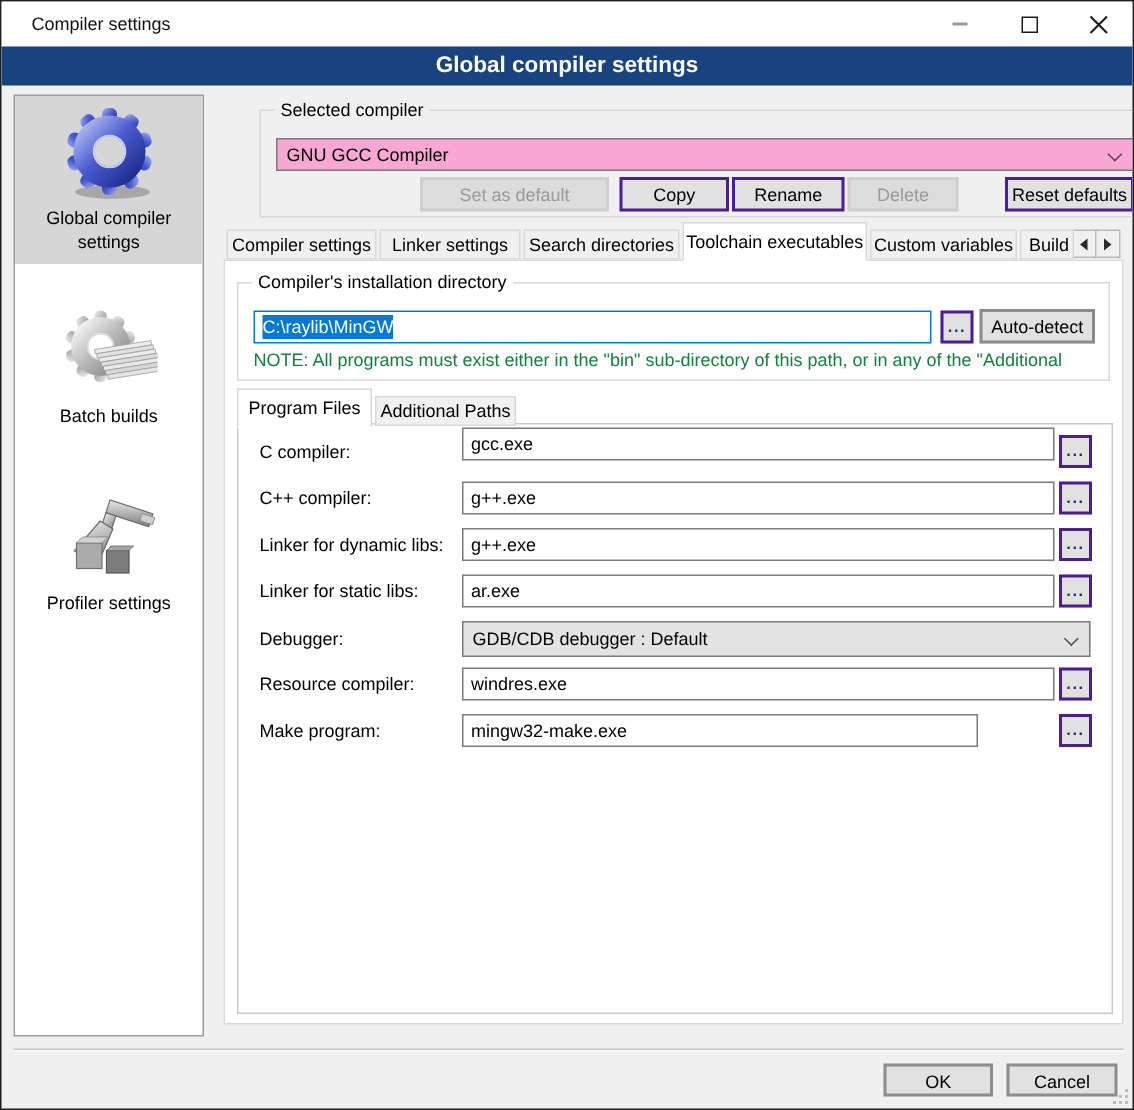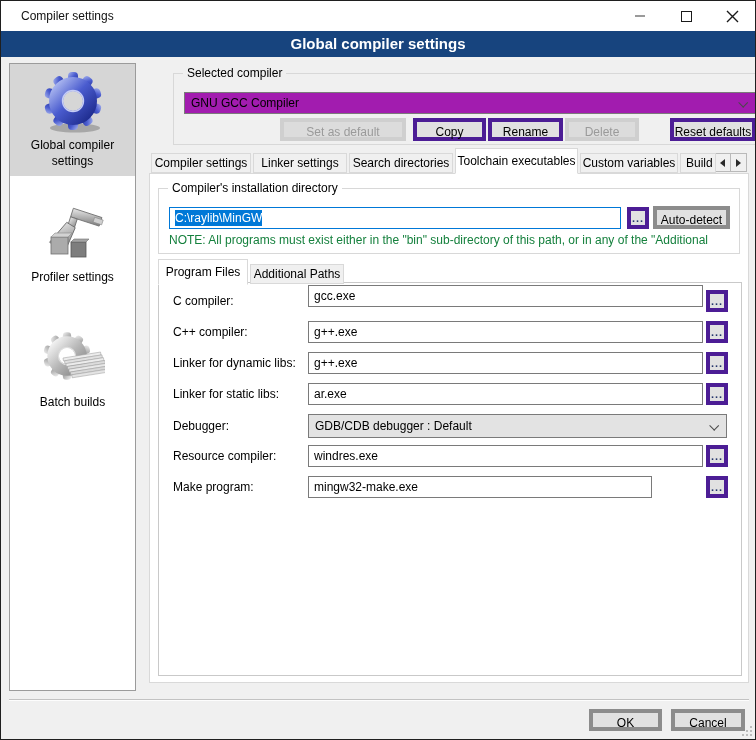--- a/index.html
+++ b/index.html
@@ -28,28 +28,28 @@
   .side-item + .side-item { margin-top:20px; }
   .side-item:last-child { margin-top:28px; }
   .side-icon { display:block; margin:2px auto 3px; width:64px; height:64px; }
   .side-label { font-size:12px; line-height:1.3; }
   
   .main { position:absolute; left:148px; top:62px; width:600px; height:628px; }
   .groupbox { position:absolute; border:1px solid #d8d8d8; }
   .gb-legend { position:absolute; top:-8px; left:9px; padding:0 4px; background:#f0f0f0; }
   .gb-white .gb-legend { background:#fff; }
   
-  .combo { position:absolute; background:#a21caf; border:1px solid #7a7a7a; height:22px;
+  .combo { position:absolute; background:#f9a8d4; border:1px solid #7a7a7a; height:22px;
            display:flex; align-items:center; padding:0 22px 0 6px; cursor:default; }
   .combo.gray { background:#e3e3e3; }
   .chev { position:absolute; right:9px; top:7px; width:7px; height:7px;
           border-right:1.6px solid #4a4a4a; border-bottom:1.6px solid #4a4a4a;
           transform:rotate(45deg) translateY(-1px); }
   
-  .btn { position:absolute; background:#e1e1e1; border:4px solid #4c1d95; height:23px;
+  .btn { position:absolute; background:#e1e1e1; border:2px solid #4c1d95; height:23px;
          font-size:12px; font-family:inherit; text-align:center; line-height:21px; cursor:default; }
   .btn.disabled { background:#dcdcdc; border-color:#cfcfcf; color:#9a9a9a; }
   .btn.soft { border-color:#8c8c8c; }
   .btn.browse { width:22px; height:22px; line-height:14px; color:#24356b; font-weight:bold;
                 letter-spacing:1px; font-size:11px; }
   
   .tab { position:absolute; top:2px; height:20px; background:#f0f0f0; border:1px solid #d9d9d9;
          text-align:center; line-height:19px; white-space:nowrap; overflow:hidden; z-index:1; cursor:default; }
   .tab.active { top:-3px; height:26px; background:#fff; border-bottom:1px solid #fff;
                 line-height:24px; z-index:3; }
@@ -126,44 +126,20 @@
           <circle r="17" fill="none" stroke="url(#bg1)" stroke-width="14"></circle>
           <circle r="10.5" fill="none" stroke="#c6cdf6" stroke-width="1.4"></circle>
         </g>
       </svg>
       <div class="side-label">Global compiler settings</div>
     </div>
 
     <div class="side-item">
       <svg class="side-icon" viewBox="0 0 64 64">
         <defs>
-          <linearGradient id="gg2" x1="0" y1="0" x2="1" y2="1">
-            <stop offset="0" stop-color="#e9e9e9"></stop>
-              <stop offset="1" stop-color="#7c7c7c"></stop>
-          </linearGradient>
-        </defs>
-        <g transform="translate(34,10) rotate(18)">
-          <rect x="-3" y="-4" width="30" height="9" fill="url(#gg2)" stroke="#6d6d6d" stroke-width="0.8"></rect>
-          <rect x="20" y="-2" width="9" height="5" fill="#cfcfcf" stroke="#8a8a8a" stroke-width="0.6"></rect>
-          <rect x="-3" y="5" width="7" height="14" fill="url(#gg2)" stroke="#6d6d6d" stroke-width="0.8"></rect>
-        </g>
-        <g transform="translate(30,22) rotate(32)">
-          <polygon points="-5,0 5,0 9,26 -9,26" fill="url(#gg2)" stroke="#666" stroke-width="0.8"></polygon>
-        </g>
-        <rect x="10" y="34" width="17" height="17" fill="#ababab" stroke="#707070" stroke-width="0.8"></rect>
-        <polygon points="10,34 14,30 31,30 27,34" fill="#d2d2d2" stroke="#8a8a8a" stroke-width="0.6"></polygon>
-        <rect x="30" y="39" width="15" height="15" fill="#7d7d7d" stroke="#565656" stroke-width="0.8"></rect>
-        <polygon points="30,39 33,36 48,36 45,39" fill="#a5a5a5" stroke="#6f6f6f" stroke-width="0.6"></polygon>
-      </svg>
-      <div class="side-label">Profiler settings</div>
-    </div>
-
-    <div class="side-item">
-      <svg class="side-icon" viewBox="0 0 64 64">
-        <defs>
           <linearGradient id="gg3" x1="0" y1="0" x2="1" y2="1">
             <stop offset="0" stop-color="#f2f2f2"></stop>
               <stop offset="0.5" stop-color="#b9b9b9"></stop>
               <stop offset="1" stop-color="#8a8a8a"></stop>
           </linearGradient>
         </defs>
         <g transform="translate(26,28) scale(0.82)">
           <g fill="url(#gg3)">
             <rect x="-5" y="-29" width="10" height="13" rx="4" transform="rotate(0)"></rect>
             <rect x="-5" y="-29" width="10" height="13" rx="4" transform="rotate(36)"></rect>
@@ -184,20 +160,44 @@
           <rect x="1" y="3" width="38" height="3" fill="#e0e0e0" stroke="#9d9d9d" stroke-width="0.5"></rect>
           <rect x="2" y="6" width="38" height="3" fill="#ececec" stroke="#9d9d9d" stroke-width="0.5"></rect>
           <rect x="3" y="9" width="38" height="3" fill="#dcdcdc" stroke="#9d9d9d" stroke-width="0.5"></rect>
           <rect x="4" y="12" width="38" height="3" fill="#e8e8e8" stroke="#9d9d9d" stroke-width="0.5"></rect>
           <rect x="5" y="15" width="38" height="3" fill="#d8d8d8" stroke="#9d9d9d" stroke-width="0.5"></rect>
           <rect x="6" y="18" width="38" height="3" fill="#e4e4e4" stroke="#9d9d9d" stroke-width="0.5"></rect>
         </g>
       </svg>
       <div class="side-label">Batch builds</div>
     </div>
+
+    <div class="side-item">
+      <svg class="side-icon" viewBox="0 0 64 64">
+        <defs>
+          <linearGradient id="gg2" x1="0" y1="0" x2="1" y2="1">
+            <stop offset="0" stop-color="#e9e9e9"></stop>
+              <stop offset="1" stop-color="#7c7c7c"></stop>
+          </linearGradient>
+        </defs>
+        <g transform="translate(34,10) rotate(18)">
+          <rect x="-3" y="-4" width="30" height="9" fill="url(#gg2)" stroke="#6d6d6d" stroke-width="0.8"></rect>
+          <rect x="20" y="-2" width="9" height="5" fill="#cfcfcf" stroke="#8a8a8a" stroke-width="0.6"></rect>
+          <rect x="-3" y="5" width="7" height="14" fill="url(#gg2)" stroke="#6d6d6d" stroke-width="0.8"></rect>
+        </g>
+        <g transform="translate(30,22) rotate(32)">
+          <polygon points="-5,0 5,0 9,26 -9,26" fill="url(#gg2)" stroke="#666" stroke-width="0.8"></polygon>
+        </g>
+        <rect x="10" y="34" width="17" height="17" fill="#ababab" stroke="#707070" stroke-width="0.8"></rect>
+        <polygon points="10,34 14,30 31,30 27,34" fill="#d2d2d2" stroke="#8a8a8a" stroke-width="0.6"></polygon>
+        <rect x="30" y="39" width="15" height="15" fill="#7d7d7d" stroke="#565656" stroke-width="0.8"></rect>
+        <polygon points="30,39 33,36 48,36 45,39" fill="#a5a5a5" stroke="#6f6f6f" stroke-width="0.6"></polygon>
+      </svg>
+      <div class="side-label">Profiler settings</div>
+    </div>
   </div>
 
   <div class="main">
 
     <div class="groupbox" style="left:24px; top:10px; width:592px; height:72px;">
       <span class="gb-legend">Selected compiler</span>
       <div class="combo" style="left:10px; top:18px; width:572px;">
         <span>GNU GCC Compiler</span>
         <span class="chev"></span>
       </div>

